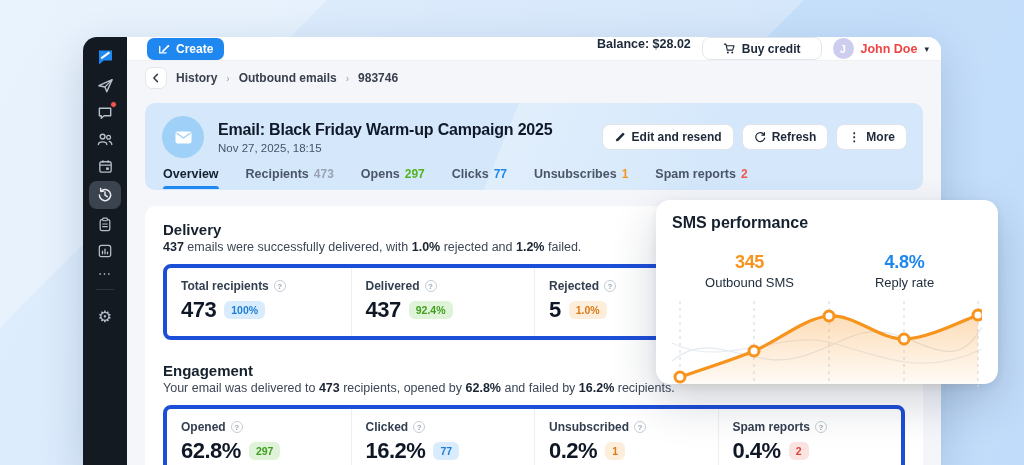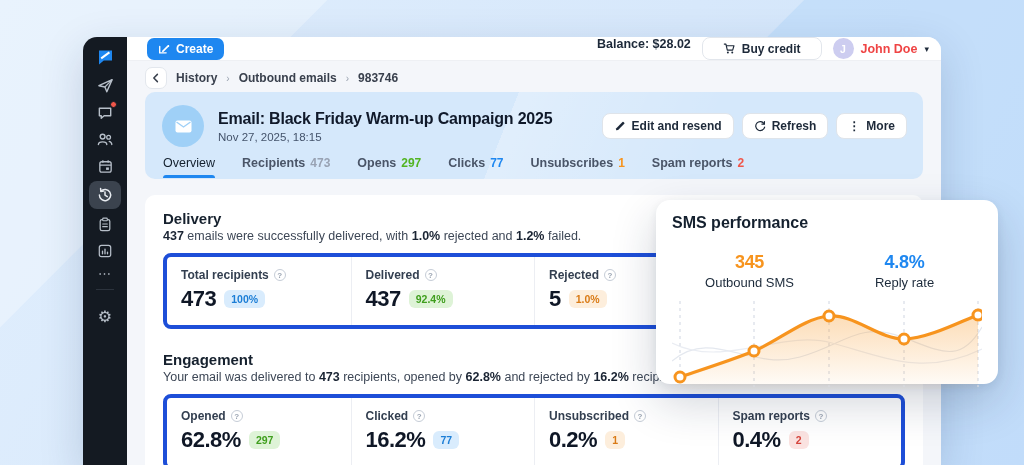--- a/index.html
+++ b/index.html
@@ -50,37 +50,37 @@
   .caret { font-size:9px; color:#1d2939; }
 
   .content { flex:1; display:flex; flex-direction:column; position:relative; }
   .breadcrumb { display:flex; align-items:center; gap:9px; margin:5px 0 0 18px; height:24px; }
   .btn-back { width:22px; height:22px; background:#fff; border:1px solid #e3e7ed; border-radius:7px;
               display:flex; align-items:center; justify-content:center; cursor:pointer; }
   .crumb { font-size:12px; font-weight:600; color:#39404d; cursor:pointer; }
   .crumb-sep { font-size:10px; color:#9aa3b0; }
 
   
-  .header-card { margin:2px 18px 0; height:87px; background:#d5e8fb; border-radius:10px;
+  .header-card { margin:13px 18px 0; height:87px; background:#d5e8fb; border-radius:10px;
                  position:relative; overflow:hidden; flex-shrink:0;
                  background-image:linear-gradient(112deg, rgba(255,255,255,0) 46%, rgba(255,255,255,.28) 46%, rgba(255,255,255,0) 72%); }
   .hc-top { display:flex; align-items:center; padding:13px 16px 0 17px; }
   .mail-circle { width:42px; height:42px; border-radius:50%; background:#9fd0f7; flex-shrink:0;
                  display:flex; align-items:center; justify-content:center; }
   .hc-text { margin-left:14px; }
   .hc-title { font-size:16px; font-weight:800; color:#10192a; letter-spacing:-.2px; }
   .hc-date { font-size:11.5px; color:#44536b; margin-top:3px; }
   .hc-actions { margin-left:auto; display:flex; gap:8px; }
   .hbtn { display:flex; align-items:center; gap:6px; background:#fff; border:1px solid #dfe4ea;
           border-radius:8px; height:26px; padding:0 11px; font-size:12px; font-weight:700;
           color:#1d2939; font-family:inherit; cursor:pointer; }
   .tabs { display:flex; gap:27px; padding:0 18px; margin-top:9px; }
   .tab { display:flex; gap:5px; align-items:baseline; font-size:12.5px; font-weight:600;
          color:#4a5568; padding-bottom:8px; position:relative; cursor:pointer; }
-  .tab.active .tab-lbl { color:#14202e; font-weight:400; }
+  .tab.active .tab-lbl { color:#14202e; font-weight:700; }
   .tab.active::after { content:""; position:absolute; left:0; right:0; bottom:0; height:3px;
                        background:#1e87f0; border-radius:3px 3px 0 0; }
   .tcount { font-weight:700; font-size:12px; }
   .count-gray{color:#98a2b3} .count-green{color:#52b422} .count-blue{color:#1e87f0}
   .count-orange{color:#f7941e} .count-red{color:#f0564a}
 
   
   .panel { margin:16px 18px 0; background:#fff; border-radius:10px 10px 0 0; flex:1;
            padding:15px 18px 0; }
   .sec-h { font-size:15px; font-weight:800; color:#16212e; }
@@ -322,21 +322,21 @@
                   <span class="cell-value">5</span>
                   <span class="badge badge-orange">1.0%</span>
                 </div>
               </div>
               <div class="cell"></div>
             </div>
           </div>
 
           <div class="sec2">
             <div class="sec-h">Engagement</div>
-            <div class="sec-p"><span>Your email was delivered to </span><b>473</b><span> recipients, opened by </span><b>62.8%</b><span> and rejected by </span><b>16.2%</b><span> recipients.</span></div>
+            <div class="sec-p"><span>Your email was delivered to </span><b>473</b><span> recipients, opened by </span><b>62.8%</b><span> and failed by </span><b>16.2%</b><span> recipients.</span></div>
             <div class="cards">
               <div class="cell">
                 <div class="cell-label">
                   <span>Opened</span>
                   <span class="qicon">?</span>
                 </div>
                 <div class="cell-vrow">
                   <span class="cell-value">62.8%</span>
                   <span class="badge badge-green">297</span>
                 </div>

